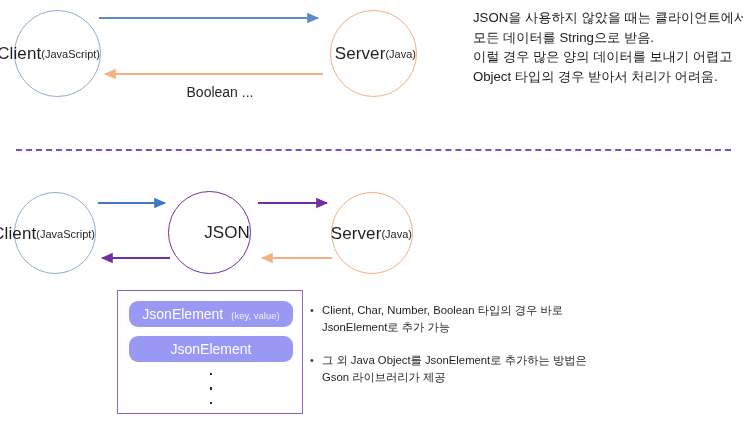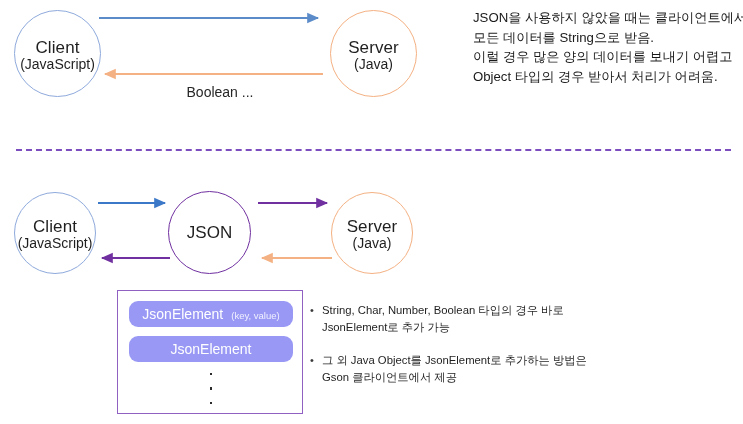--- a/index.html
+++ b/index.html
@@ -20,33 +20,33 @@
     left: 0; top: 0;
     width: 743px;
     height: 424px;
   }
   .node-circle {
     position: absolute;
     border-radius: 50%;
     background: #ffffff;
     box-sizing: border-box;
     display: flex;
-    flex-direction: column;
+    flex-direction: row;
     align-items: center;
-    justify-content: center;
+    justify-content: flex-end;
     text-align: center;
   }
   .node-title {
     font-size: 17px;
     line-height: 19px;
     color: #1f1f1f;
     letter-spacing: 0.1px;
   }
   .node-sub {
-    font-size: 14px;
+    font-size: 11px;
     line-height: 12px;
     color: #1f1f1f;
     margin-top: 1px;
   }
   .client-circle { border: 1.4px solid #8FAADC; }
   .server-circle { border: 1.4px solid #F4B183; }
   .json-circle  { border: 1.6px solid #7030A0; }
 
   .arrow-svg {
     position: absolute;
@@ -245,23 +245,23 @@
     <div class="vdots" style="left:0; top:82px; width:186px;">
       <span></span>
       <span></span>
       <span></span>
     </div>
   </div>
 
   <div class="bullet-list" style="left:310px; top:302px; width:420px;">
     <div class="bullet-row" style="margin-bottom:17px;">
       <div class="bullet-dot">•</div>
-      <div class="bullet-text">String, Char, Number, Boolean 타입의 경우 바로
+      <div class="bullet-text">Client, Char, Number, Boolean 타입의 경우 바로
 JsonElement로 추가 가능</div>
     </div>
     <div class="bullet-row">
       <div class="bullet-dot">•</div>
       <div class="bullet-text">그 외 Java Object를 JsonElement로 추가하는 방법은
-Gson 클라이언트에서 제공</div>
+Gson 라이브러리가 제공</div>
     </div>
   </div>
 
 </div>
 
 </body></html>

